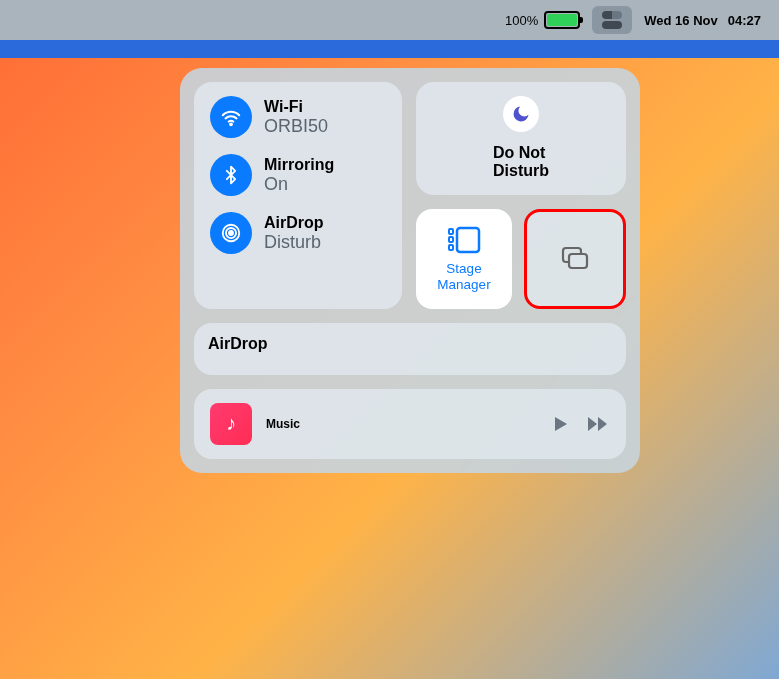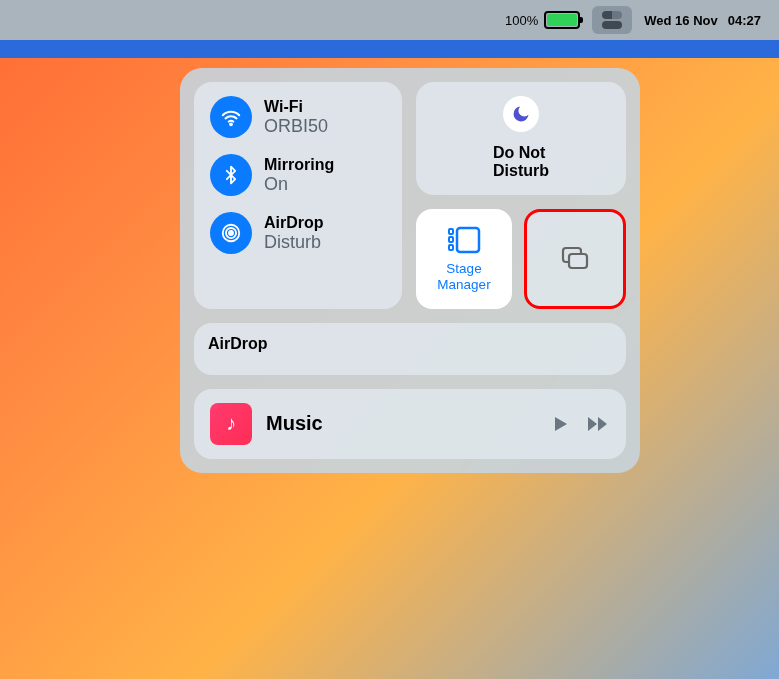--- a/index.html
+++ b/index.html
@@ -190,21 +190,21 @@
       padding: 14px 16px;
     }
     .music-art {
       width: 42px; height: 42px;
       border-radius: 8px;
       background: linear-gradient(135deg, #ff3b6f, #ff2d55);
       display: flex; align-items: center; justify-content: center;
       color: #fff;
       font-size: 20px;
     }
-    .music-title { flex: 1; font-size: 20px; font-weight: 600; }
+    .music-title { flex: 1; font-size: 12px; font-weight: 600; }
     .music-controls { display: flex; gap: 16px; color: #6a7682; font-size: 18px; }
     
     svg { display: block; }
   </style>
 </head>
 <body>
 
 <div class="menubar">
   <div class="battery-wrap">
     <span class="battery-pct">100%</span>

